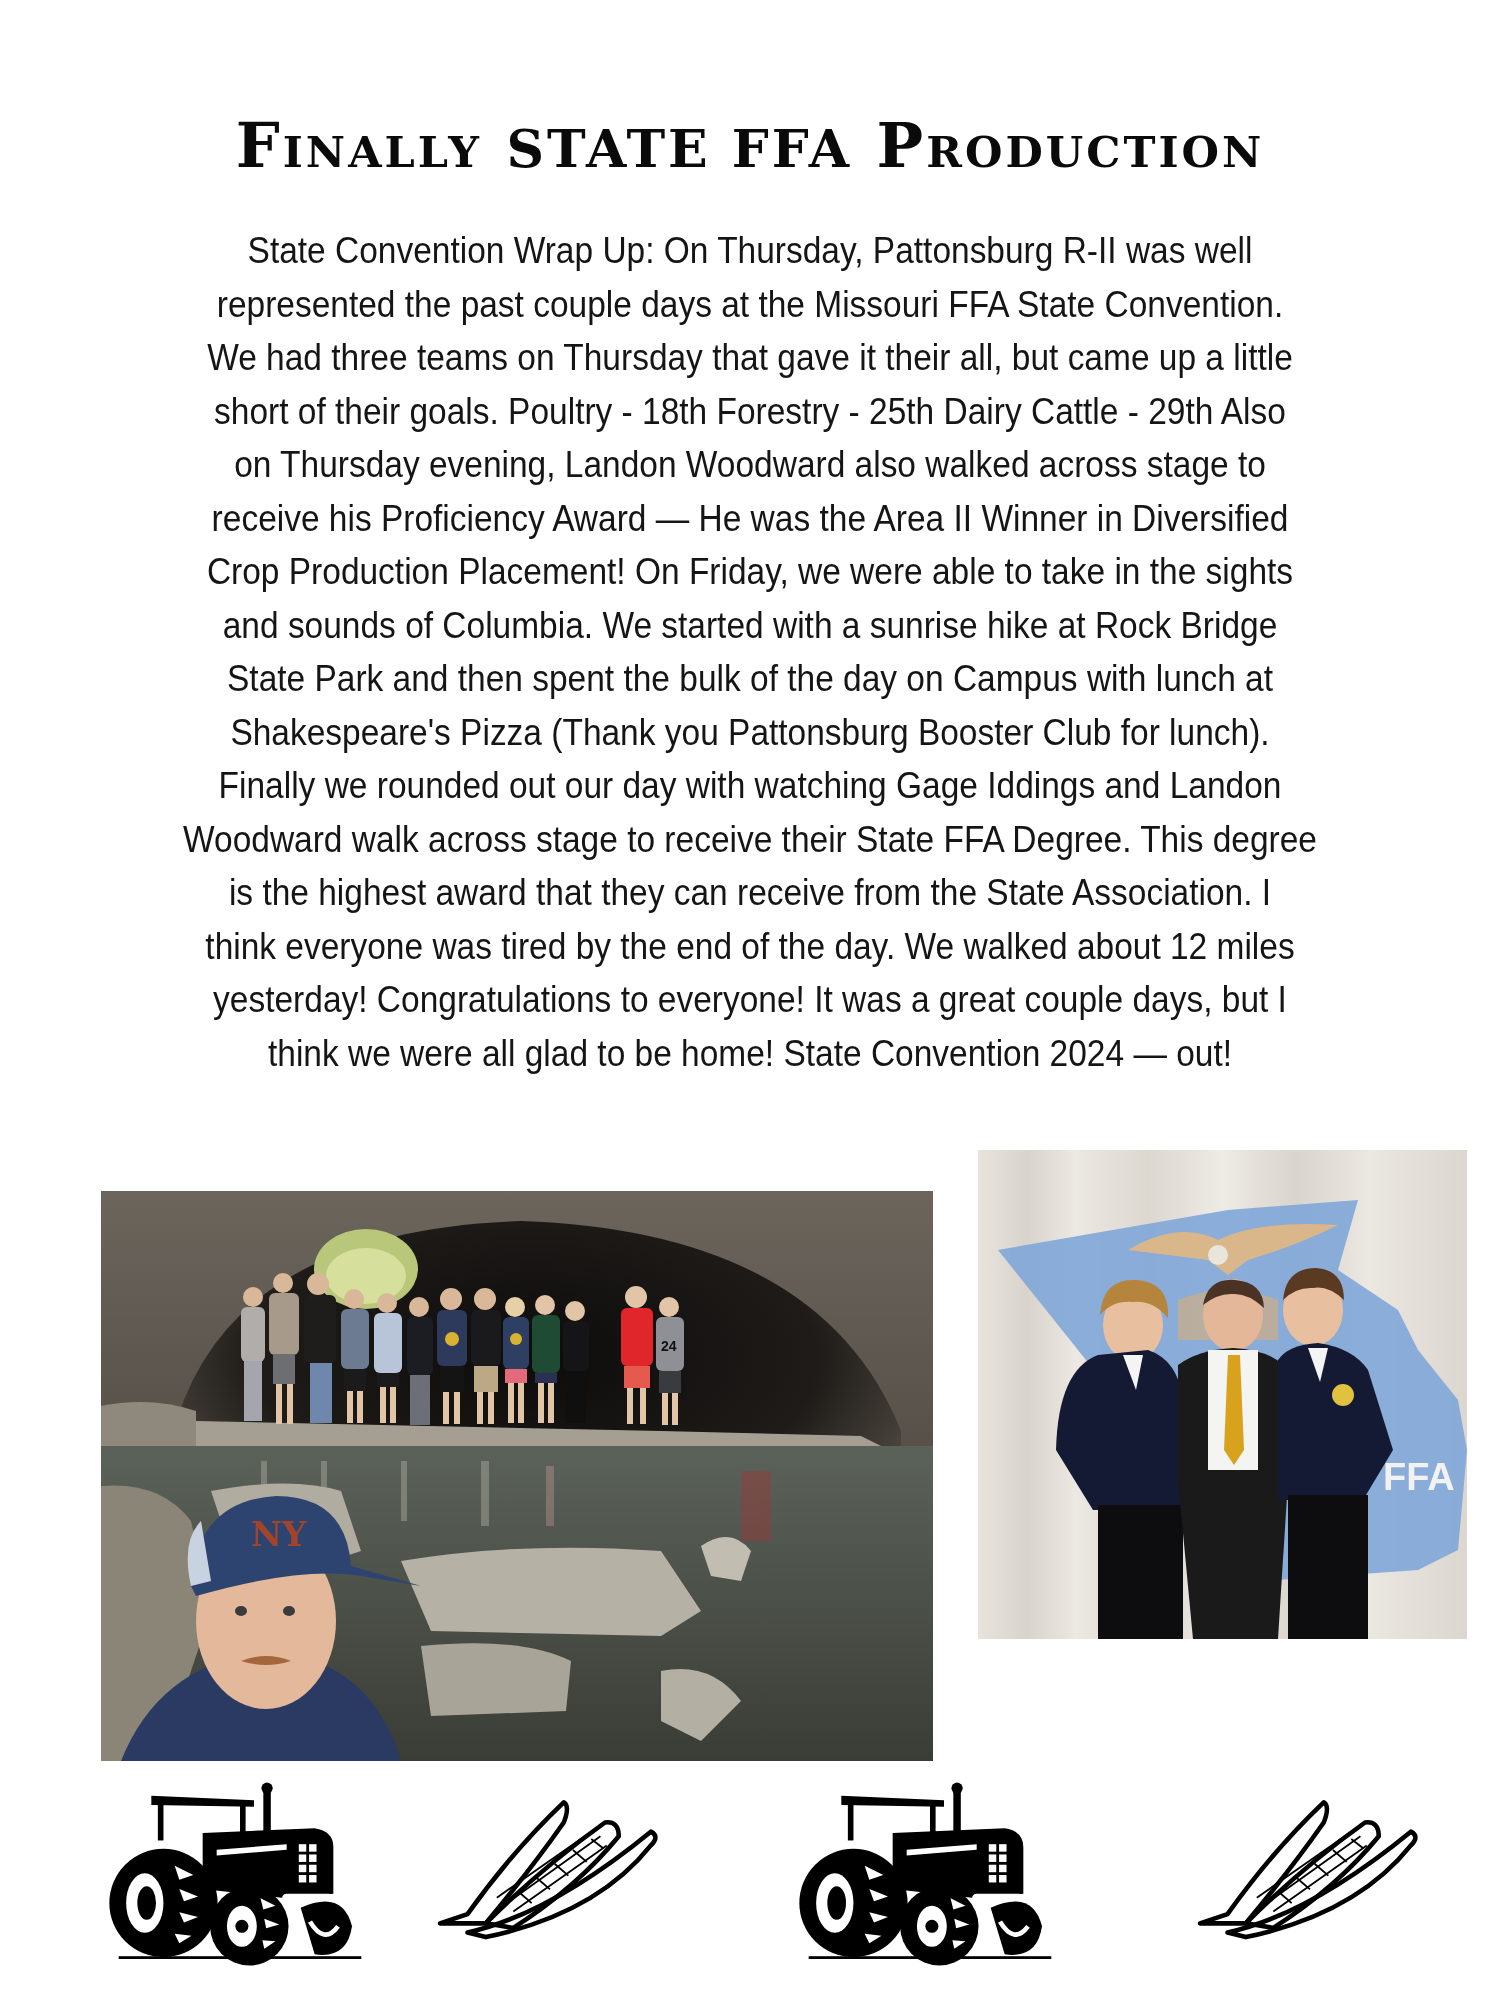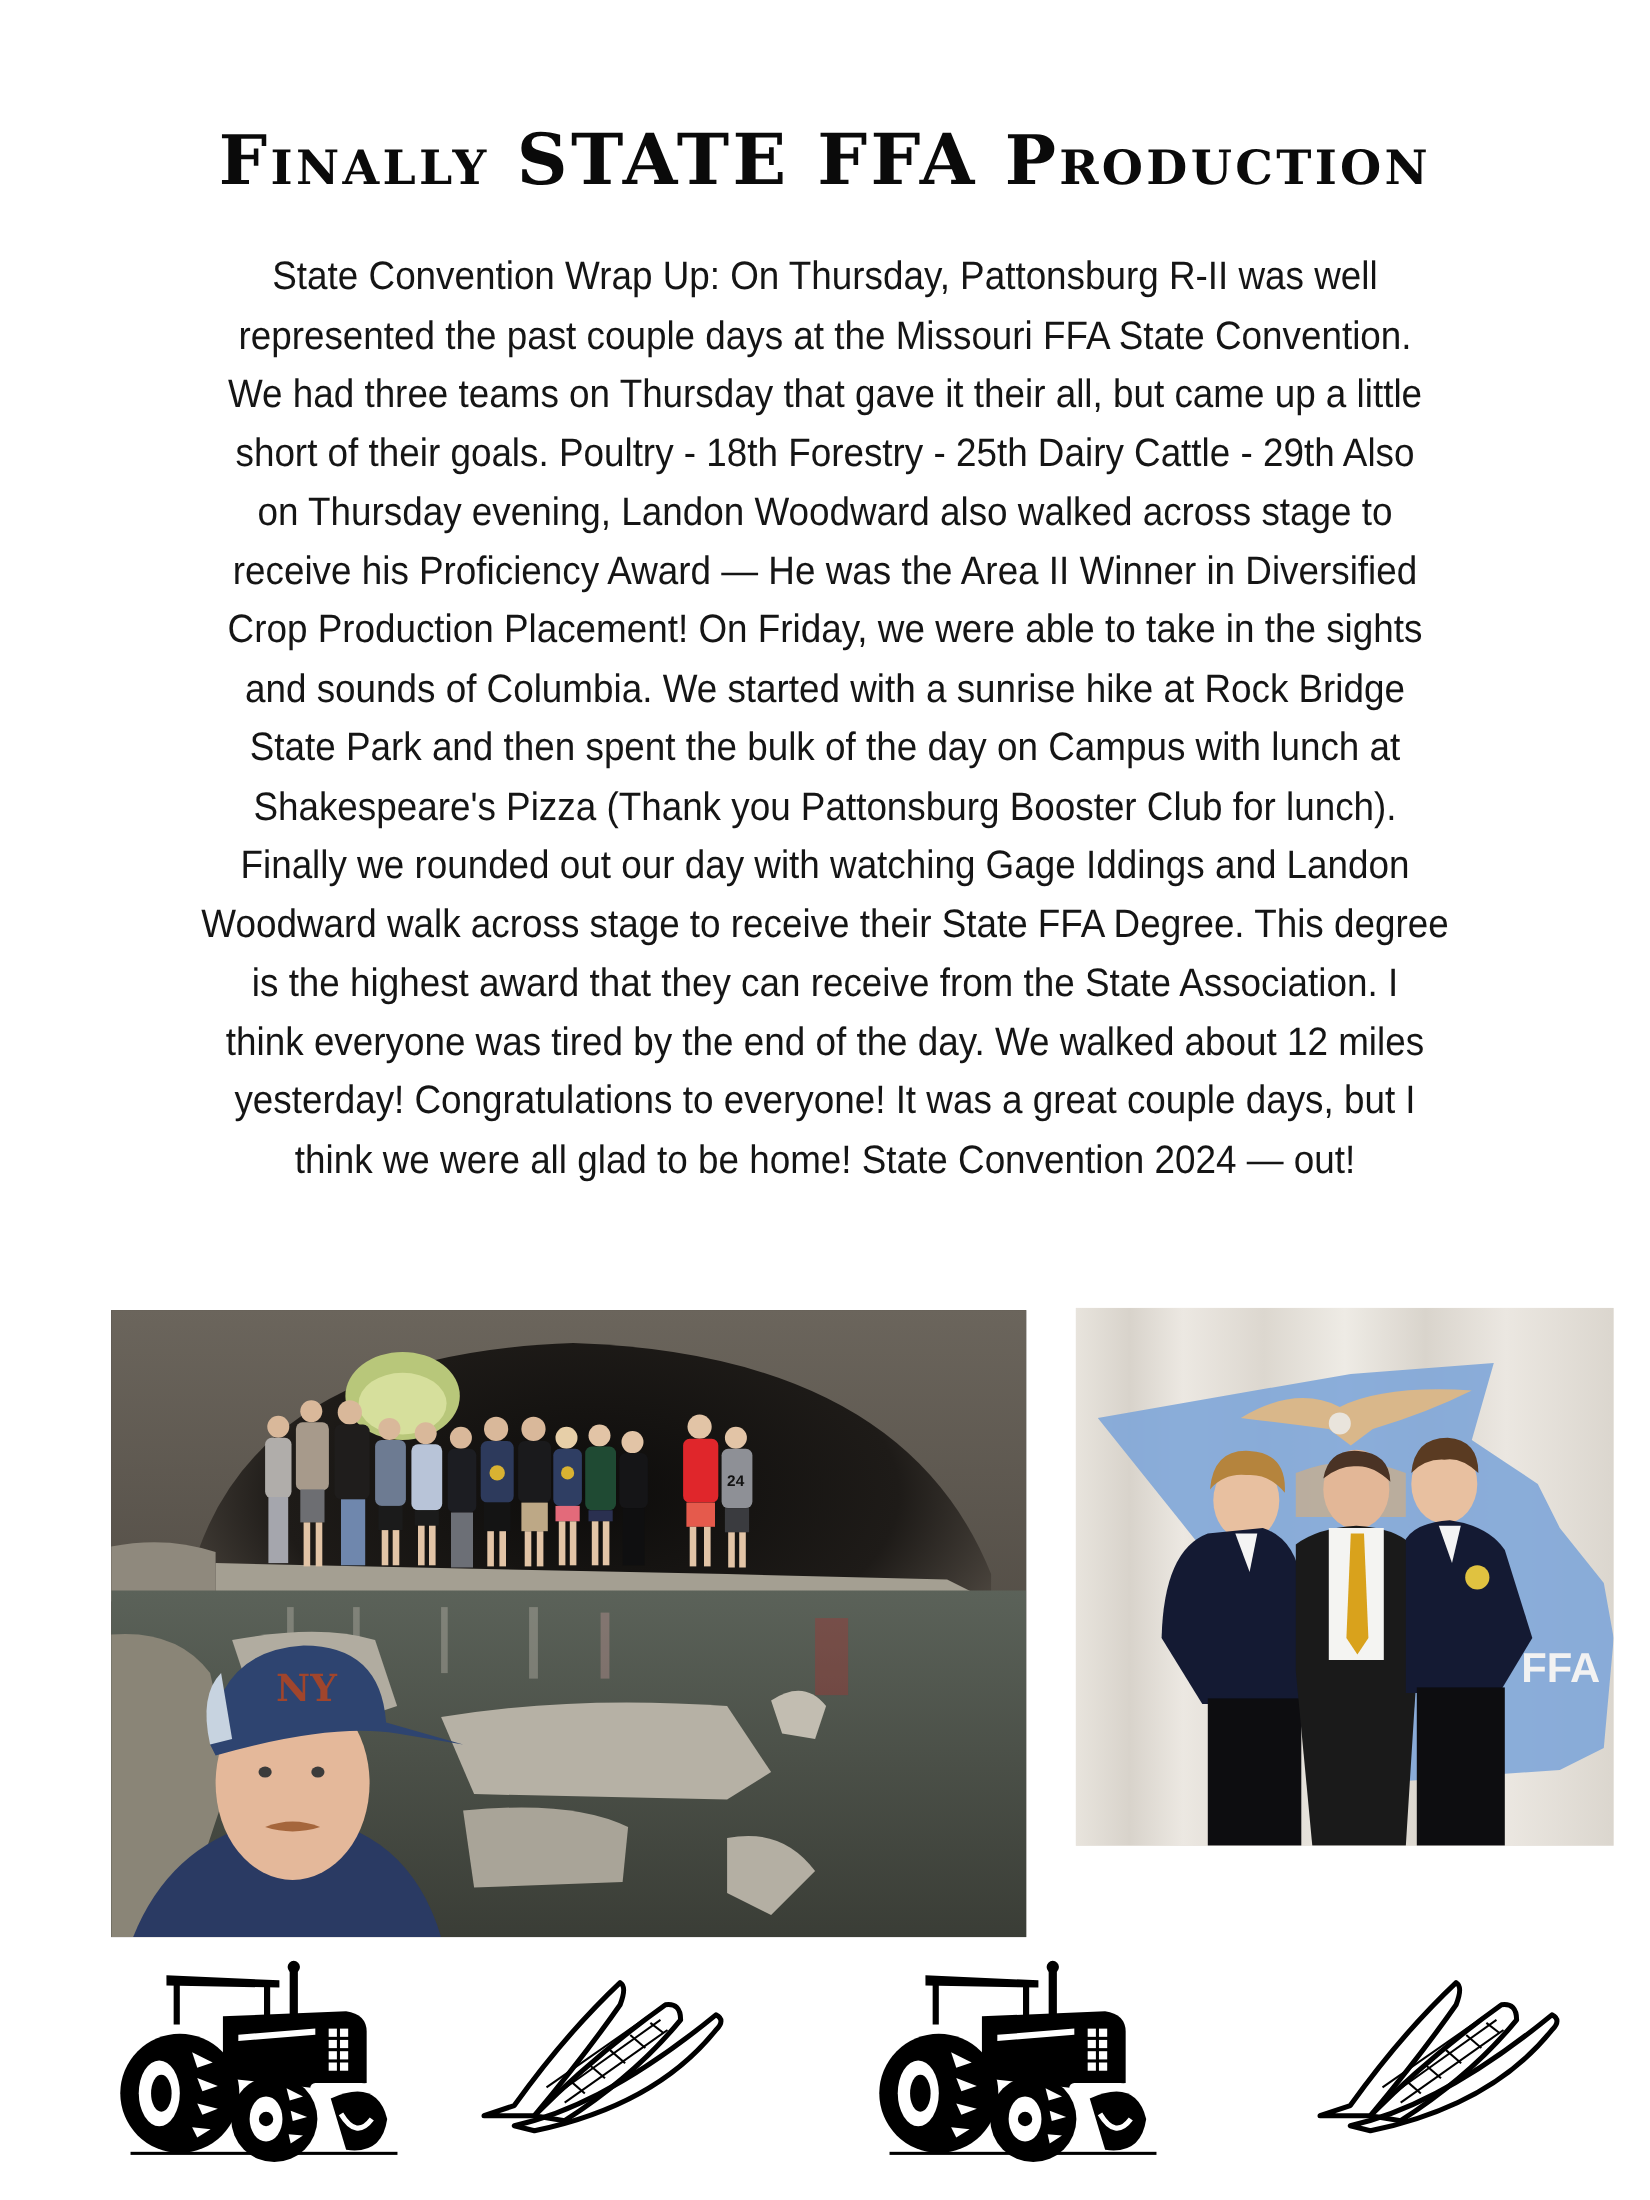--- a/index.html
+++ b/index.html
@@ -2,29 +2,29 @@
 <html><head>
 <meta charset="utf-8">
 <style>
   html, body { margin: 0; padding: 0; background: #ffffff; }
   body { width: 1500px; height: 2000px; position: relative; overflow: hidden; color: #111; }
   .title {
     position: absolute; left: 0; top: 64px; width: 1500px; text-align: center;
     font-family: "DejaVu Serif", serif; font-weight: bold; font-size: 62px; letter-spacing: 3px;
     color: #0a0a0a; font-variant: small-caps; line-height: 80px;
   }
-  .title .big { font-size: 64px; }
+  .title .big { font-size: 52px; }
   .body-text {
     position: absolute; left: 40px; top: 224px; width: 1420px; text-align: center;
     font-family: "Liberation Sans", sans-serif; font-size: 36px; line-height: 53.5px; color: #151515;
     transform: scaleX(0.93); transform-origin: center top;
   }
   .photo { position: absolute; overflow: hidden; }
   #photo-cave { left: 101px; top: 1171px; width: 832px; height: 570px; background: #3a3530; margin-top: 20px; }
-  #photo-degree { left: 978px; top: 1189px; width: 489px; height: 489px; background: #e6e1da; }
+  #photo-degree { left: 978px; top: 1150px; width: 489px; height: 489px; background: #e6e1da; }
   .photo svg { position: absolute; left: 0; top: 0; width: 100%; height: 100%; }
   .icon { position: absolute; }
   .icon svg { width: 100%; height: 100%; }
   #tractor-1 { left: 100px; top: 1775px; width: 280px; height: 200px; }
   #corn-1 { left: 425px; top: 1795px; width: 250px; height: 165px; }
   #tractor-2 { left: 790px; top: 1775px; width: 280px; height: 200px; }
   #corn-2 { left: 1185px; top: 1795px; width: 250px; height: 165px; }
   .sr { position: absolute; width: 1px; height: 1px; overflow: hidden; clip: rect(0 0 0 0); }
 </style>
 </head>

